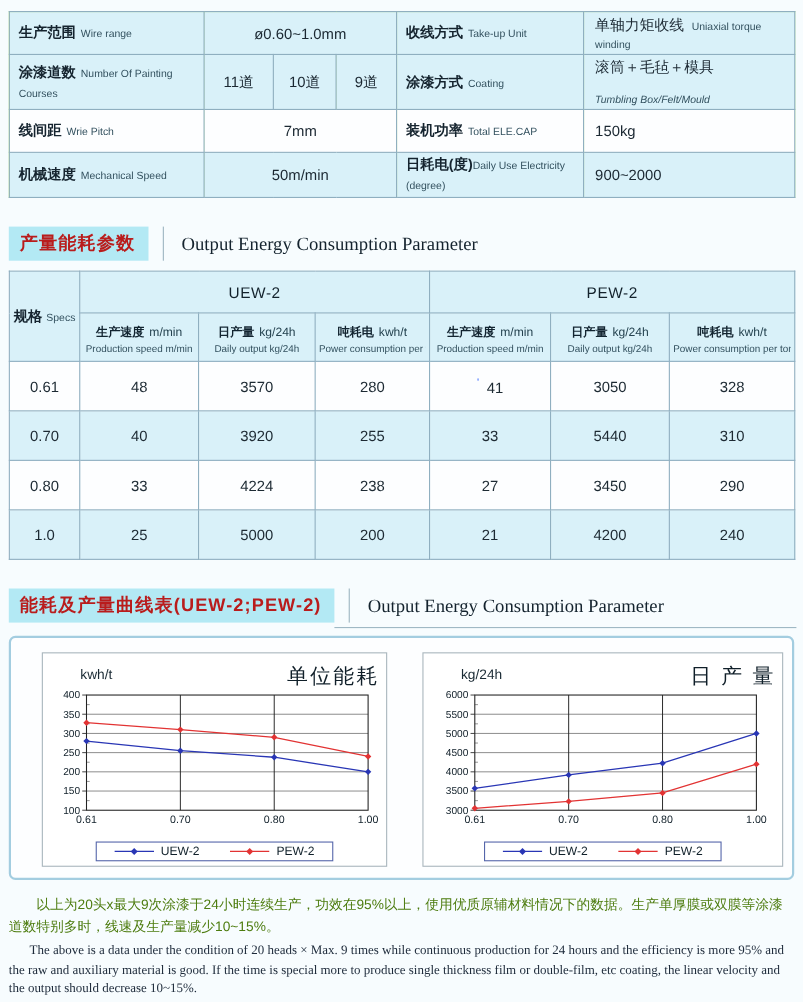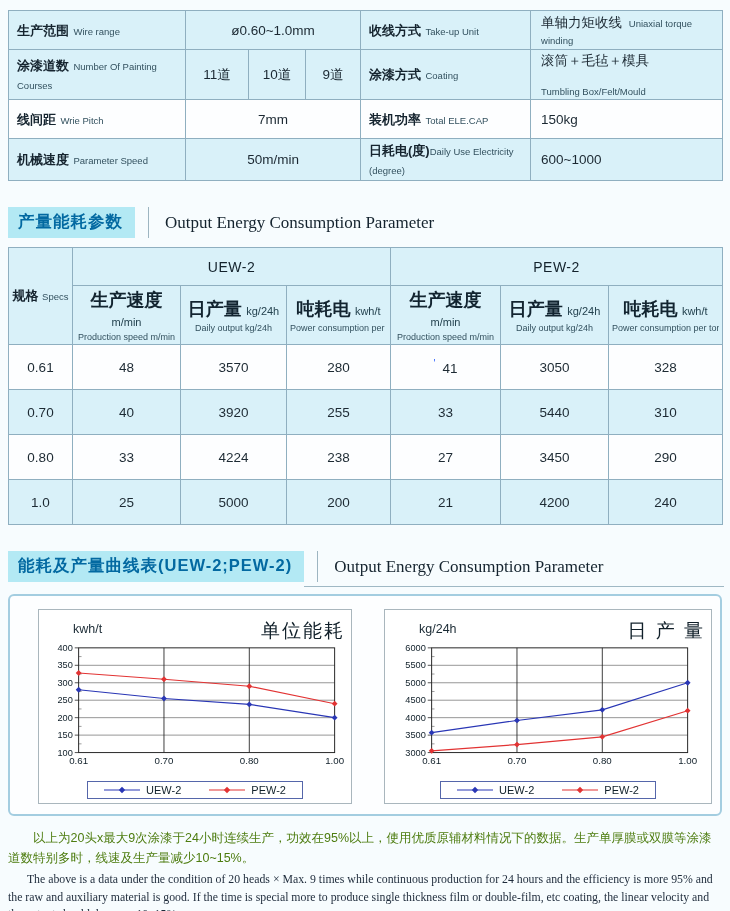--- a/index.html
+++ b/index.html
@@ -25,38 +25,38 @@
   table{border-collapse:collapse;width:714px;table-layout:fixed;}
   td,th{border:1px solid var(--bd);}
   .spec-table{border:1px solid var(--bd-dark);background:#bef264;}
   .spec-table td{height:39px;vertical-align:middle;}
   .spec-table .lbl{text-align:left;padding:2px 8px;}
   .zh{font-size:13px;font-weight:600;color:var(--txt);}
   .en{font-size:9.5px;font-weight:400;color:var(--en);}
   .spec-table .val{text-align:center;font-size:13.5px;color:#1b2832;margin-top:48px;}
   .spec-table .rval{text-align:left;padding:2px 10px;font-size:13.5px;color:#1b2832;}
   .rval .en{margin-left:3px;}
-  .rval .sub{font-size:9.5px;color:var(--en);margin-top:16px;}
+  .rval .sub{font-size:9.5px;color:var(--en);margin-top:16px;font-style:italic;}
   tr.tint td, tr.tint th{background:var(--tint);}
   tr.plain td{background:#fdfeff;}
 
   
   .section-header{display:flex;align-items:stretch;margin:26px 0 9px 0;position:relative;}
-  .sec-hl{background:var(--hl);padding:4px 12px 5px 10px;font-size:16.5px;font-weight:700;color:#0369a1;letter-spacing:1px;}
+  .sec-hl{background:var(--hl);padding:4px 12px 5px 10px;font-size:16.5px;font-weight:700;color:#b91c1c;letter-spacing:1px;}
   .sec-right{border-left:1px solid #9db5c1;margin-left:13px;padding-left:16px;display:flex;align-items:center;justify-content:center;}
   .sec-en{font-family:"Liberation Serif","DejaVu Serif",serif;font-size:17px;color:#14232e;}
   .section-header.ruled::after{content:"";position:absolute;left:296px;right:-2px;bottom:-5px;height:1px;background:#9fb8c4;}
 
   
   .out-table{border:1px solid var(--bd-dark);background:#fdfeff;}
   .out-table th{font-weight:400;}
   .out-table .g-head{height:38px;background:var(--tint);font-size:14px;color:#13222c;letter-spacing:.5px;}
   .out-table .specs-cell{background:var(--tint);font-size:13px;}
   .out-table .sub-head{height:44px;background:var(--tint);padding:2px 3px;}
-  .sub-zh{font-size:18px;font-weight:700;color:#122430;}
+  .sub-zh{font-size:11px;font-weight:700;color:#122430;}
   .sub-unit{font-size:11px;font-weight:400;color:#24424f;}
   .sub-en{font-size:9px;color:var(--en);margin-top:2px;white-space:nowrap;overflow:hidden;}
   .out-table td{height:45px;text-align:center;font-size:13.5px;color:#1d2a33;}
   .stray{color:#2c62ff;font-size:10px;vertical-align:6px;margin-right:7px;}
 
   
   .chart-panel{
     margin-top:12px;height:222px;
     border:2px solid #a3cde0;border-radius:6px;background:#fdfeff;
     display:flex;gap:32px;padding:13px 8px 13px 28px;
@@ -109,24 +109,24 @@
             <div class="sub">Tumbling Box/Felt/Mould</div>
           </td>
       </tr>
       <tr class="plain">
         <td class="lbl"><span class="zh">线间距</span> <span class="en">Wrie Pitch</span></td>
         <td class="val" colspan="3">7mm</td>
         <td class="lbl"><span class="zh">装机功率</span> <span class="en">Total ELE.CAP</span></td>
         <td class="rval">150kg</td>
       </tr>
       <tr class="tint">
-        <td class="lbl"><span class="zh">机械速度</span> <span class="en">Parameter Speed</span></td>
+        <td class="lbl"><span class="zh">机械速度</span> <span class="en">Mechanical Speed</span></td>
         <td class="val" colspan="3">50m/min</td>
         <td class="lbl"><span class="zh">日耗电(度)</span><span class="en">Daily Use Electricity (degree)</span></td>
-        <td class="rval">600~1000</td>
+        <td class="rval">900~2000</td>
       </tr>
     </tbody>
   </table>
 
   <div class="section-header">
     <div class="sec-hl">产量能耗参数</div>
     <div class="sec-right">
       <span class="sec-en">Output Energy Consumption Parameter</span>
     </div>
   </div>

